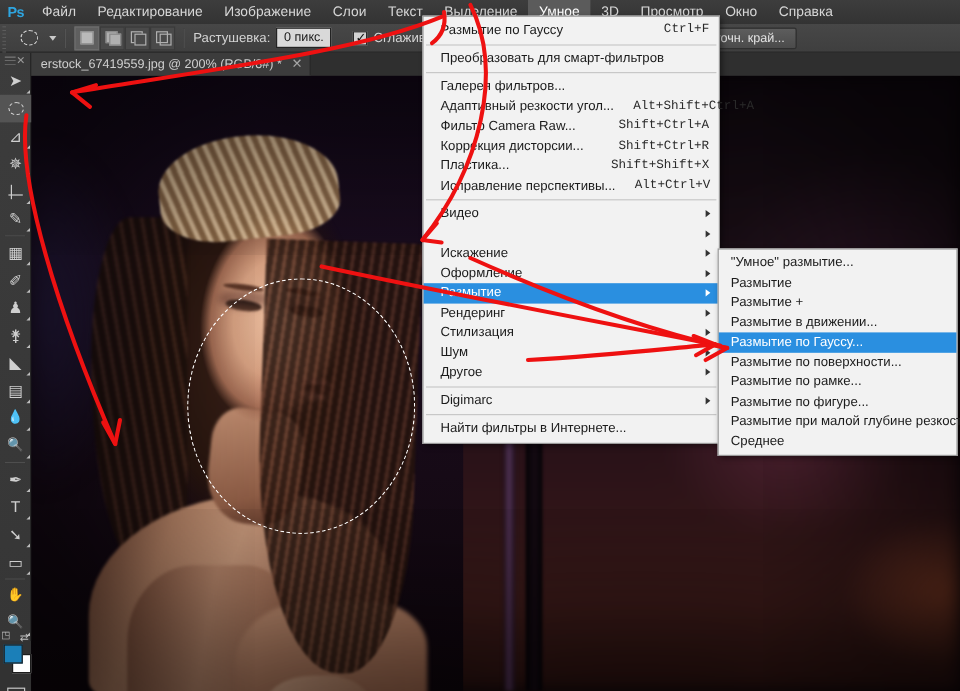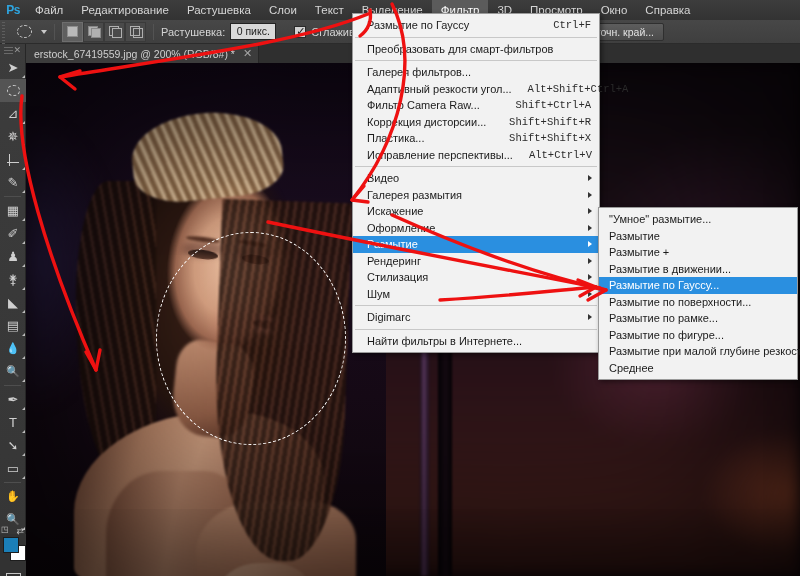--- a/index.html
+++ b/index.html
@@ -179,25 +179,25 @@
   
   #annot { position:absolute; inset:0; z-index:60; pointer-events:none; }
 </style>
 </head>
 <body>
 
 <div id="menubar">
   <div id="ps-logo" style="color: rgb(46, 165, 224);">Ps</div>
   <div class="menu-item">Файл</div>
   <div class="menu-item">Редактирование</div>
-  <div class="menu-item">Растушевка</div>
+  <div class="menu-item">Изображение</div>
   <div class="menu-item">Слои</div>
   <div class="menu-item">Текст</div>
   <div class="menu-item">Выделение</div>
-  <div class="menu-item active">Фильтр</div>
+  <div class="menu-item active">Умное</div>
   <div class="menu-item">3D</div>
   <div class="menu-item">Просмотр</div>
   <div class="menu-item">Окно</div>
   <div class="menu-item">Справка</div>
 </div>
 
 <div id="optionsbar">
   <div class="grip"></div>
   <div class="tool-preview">
     <div class="ellipse-ico"></div>
@@ -371,37 +371,36 @@
   <div class="mrow">
     <span class="mlabel">Адаптивный резкости угол...</span>
     <span class="mkey">Alt+Shift+Ctrl+A</span>
   </div>
   <div class="mrow">
     <span class="mlabel">Фильтр Camera Raw...</span>
     <span class="mkey">Shift+Ctrl+A</span>
   </div>
   <div class="mrow">
     <span class="mlabel">Коррекция дисторсии...</span>
-    <span class="mkey">Shift+Shift+R</span>
+    <span class="mkey">Shift+Ctrl+R</span>
   </div>
   <div class="mrow">
     <span class="mlabel">Пластика...</span>
     <span class="mkey">Shift+Shift+X</span>
   </div>
   <div class="mrow">
     <span class="mlabel">Исправление перспективы...</span>
     <span class="mkey">Alt+Ctrl+V</span>
   </div>
   <div class="msep"></div>
   <div class="mrow">
     <span class="mlabel">Видео</span>
     <span class="marrow"></span>
   </div>
   <div class="mrow">
-    <span class="mlabel">Галерея размытия</span>
     <span class="marrow"></span>
   </div>
   <div class="mrow">
     <span class="mlabel">Искажение</span>
     <span class="marrow"></span>
   </div>
   <div class="mrow">
     <span class="mlabel">Оформление</span>
     <span class="marrow"></span>
   </div>
@@ -412,20 +411,24 @@
   <div class="mrow">
     <span class="mlabel">Рендеринг</span>
     <span class="marrow"></span>
   </div>
   <div class="mrow">
     <span class="mlabel">Стилизация</span>
     <span class="marrow"></span>
   </div>
   <div class="mrow">
     <span class="mlabel">Шум</span>
+    <span class="marrow"></span>
+  </div>
+  <div class="mrow">
+    <span class="mlabel">Другое</span>
     <span class="marrow"></span>
   </div>
   <div class="msep"></div>
   <div class="mrow">
     <span class="mlabel">Digimarc</span>
     <span class="marrow"></span>
   </div>
   <div class="msep"></div>
   <div class="mrow">
     <span class="mlabel">Найти фильтры в Интернете...</span>

